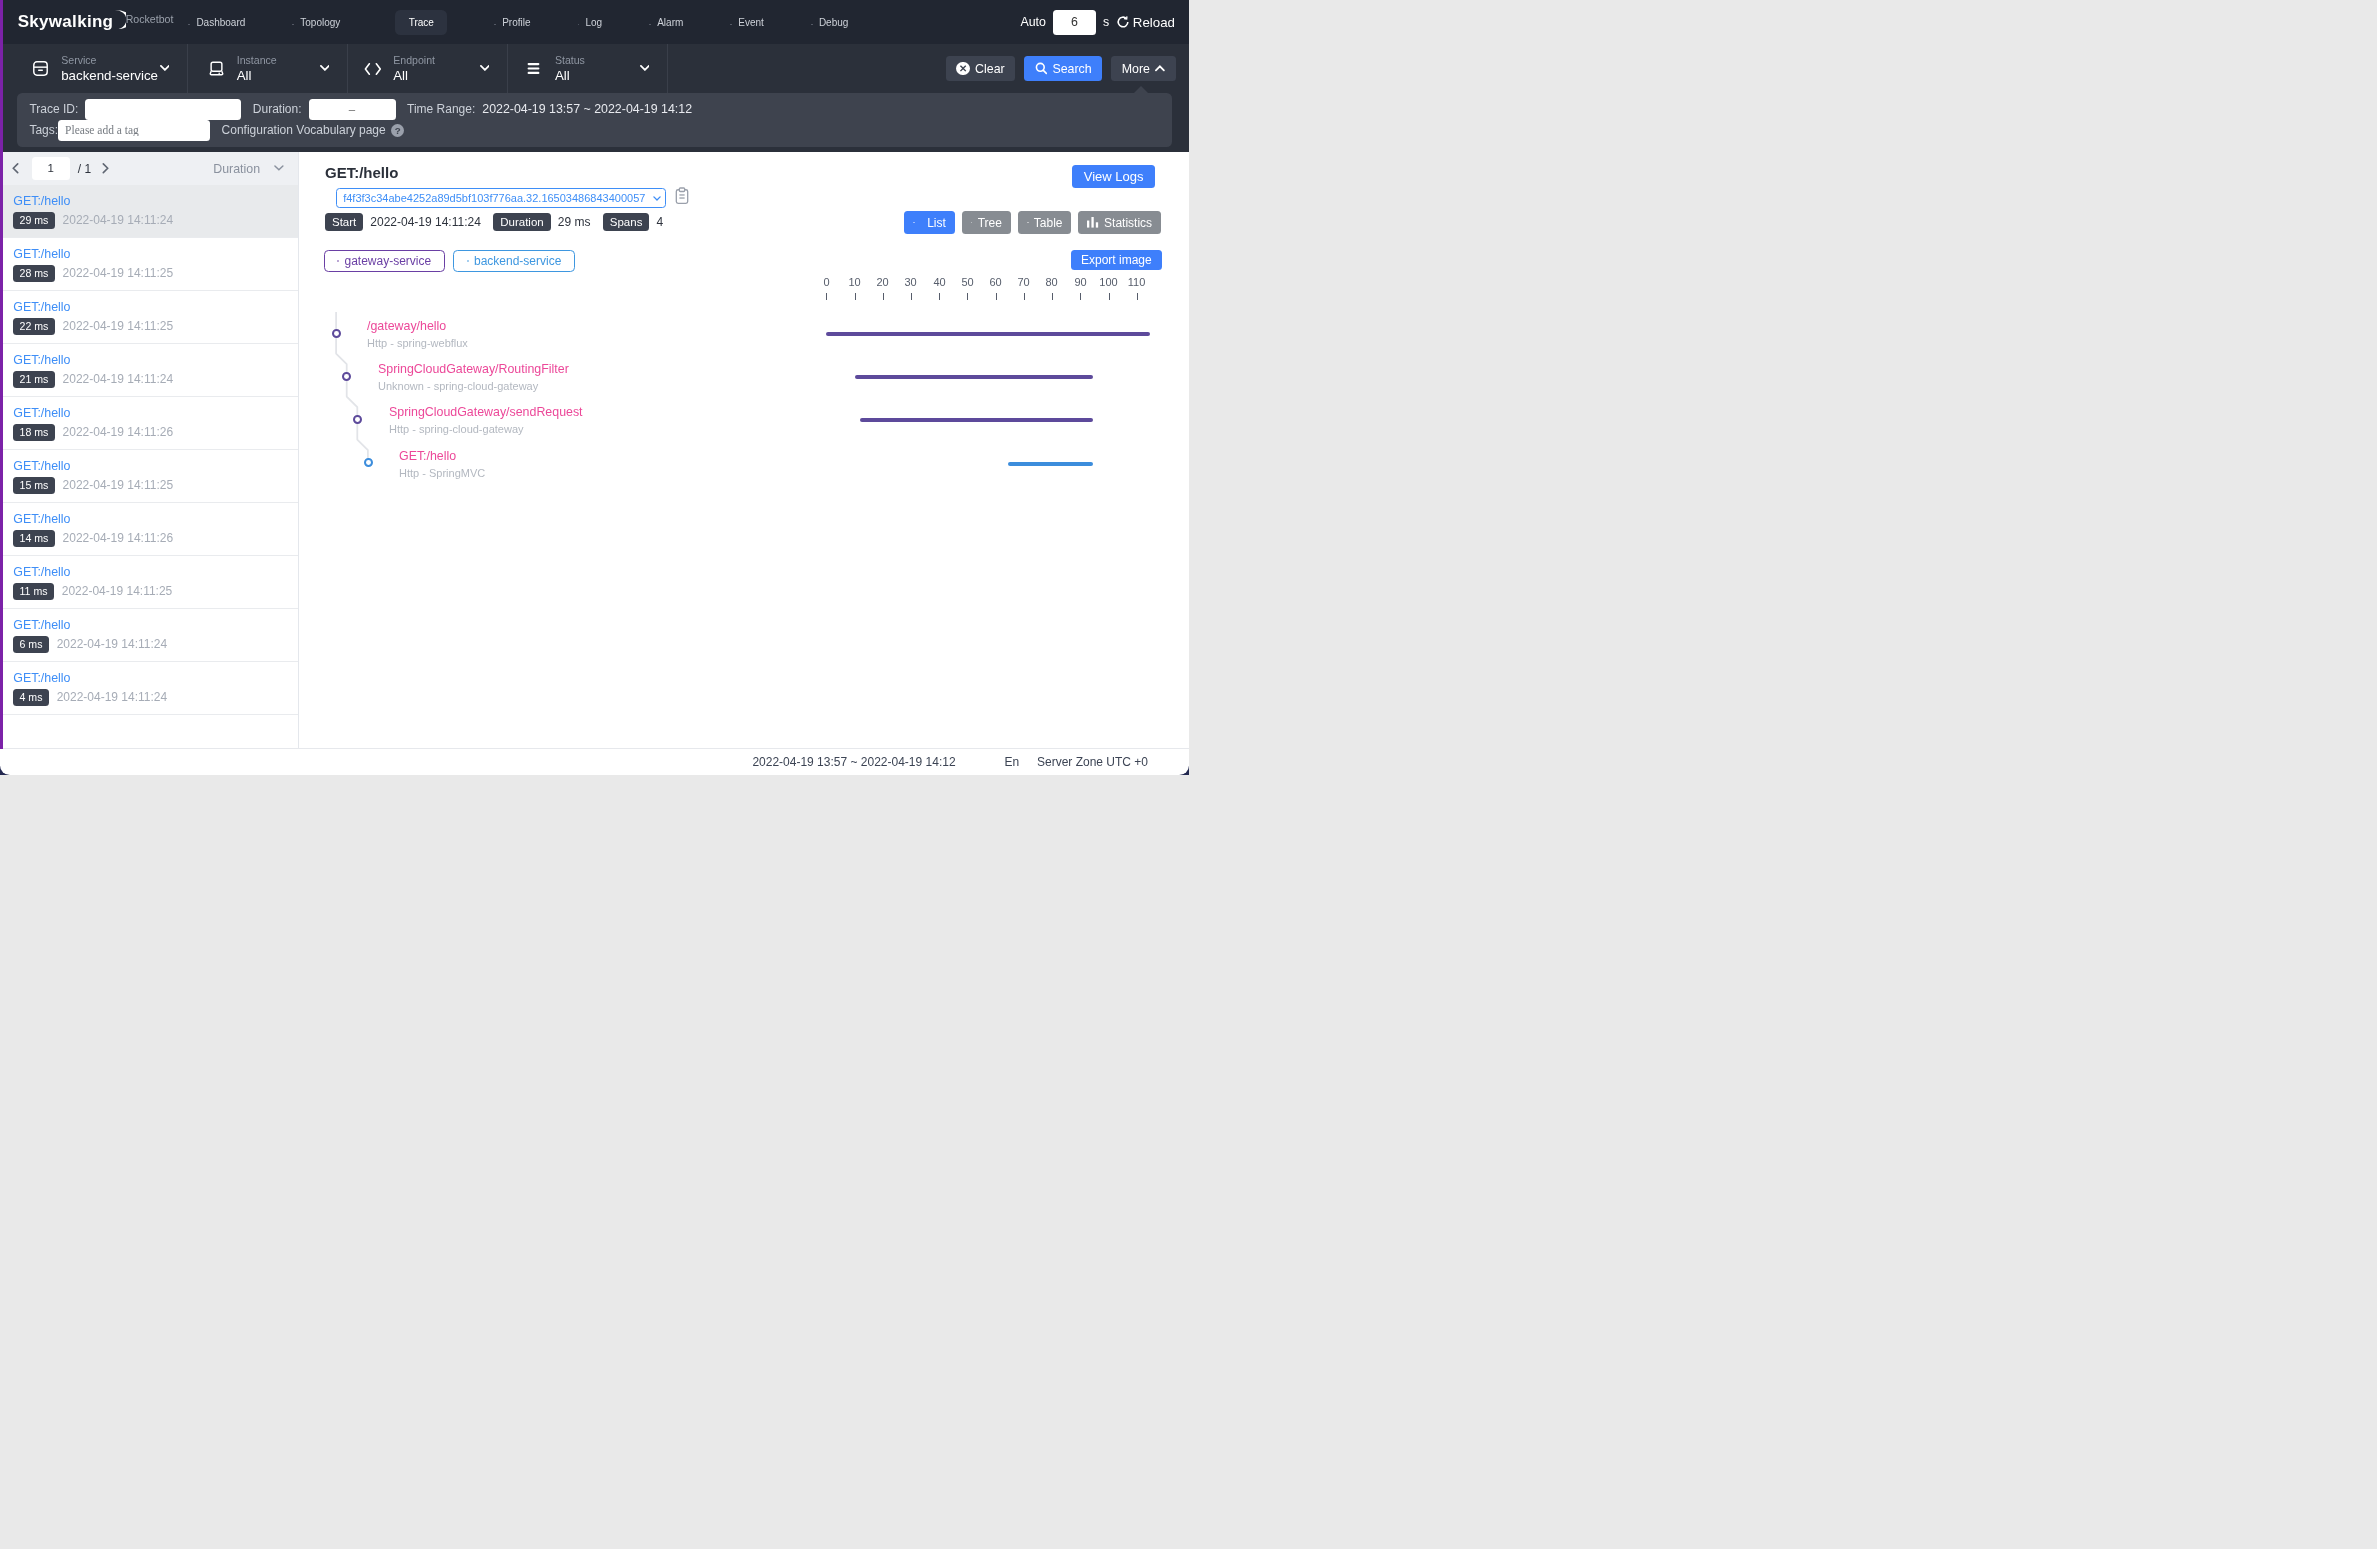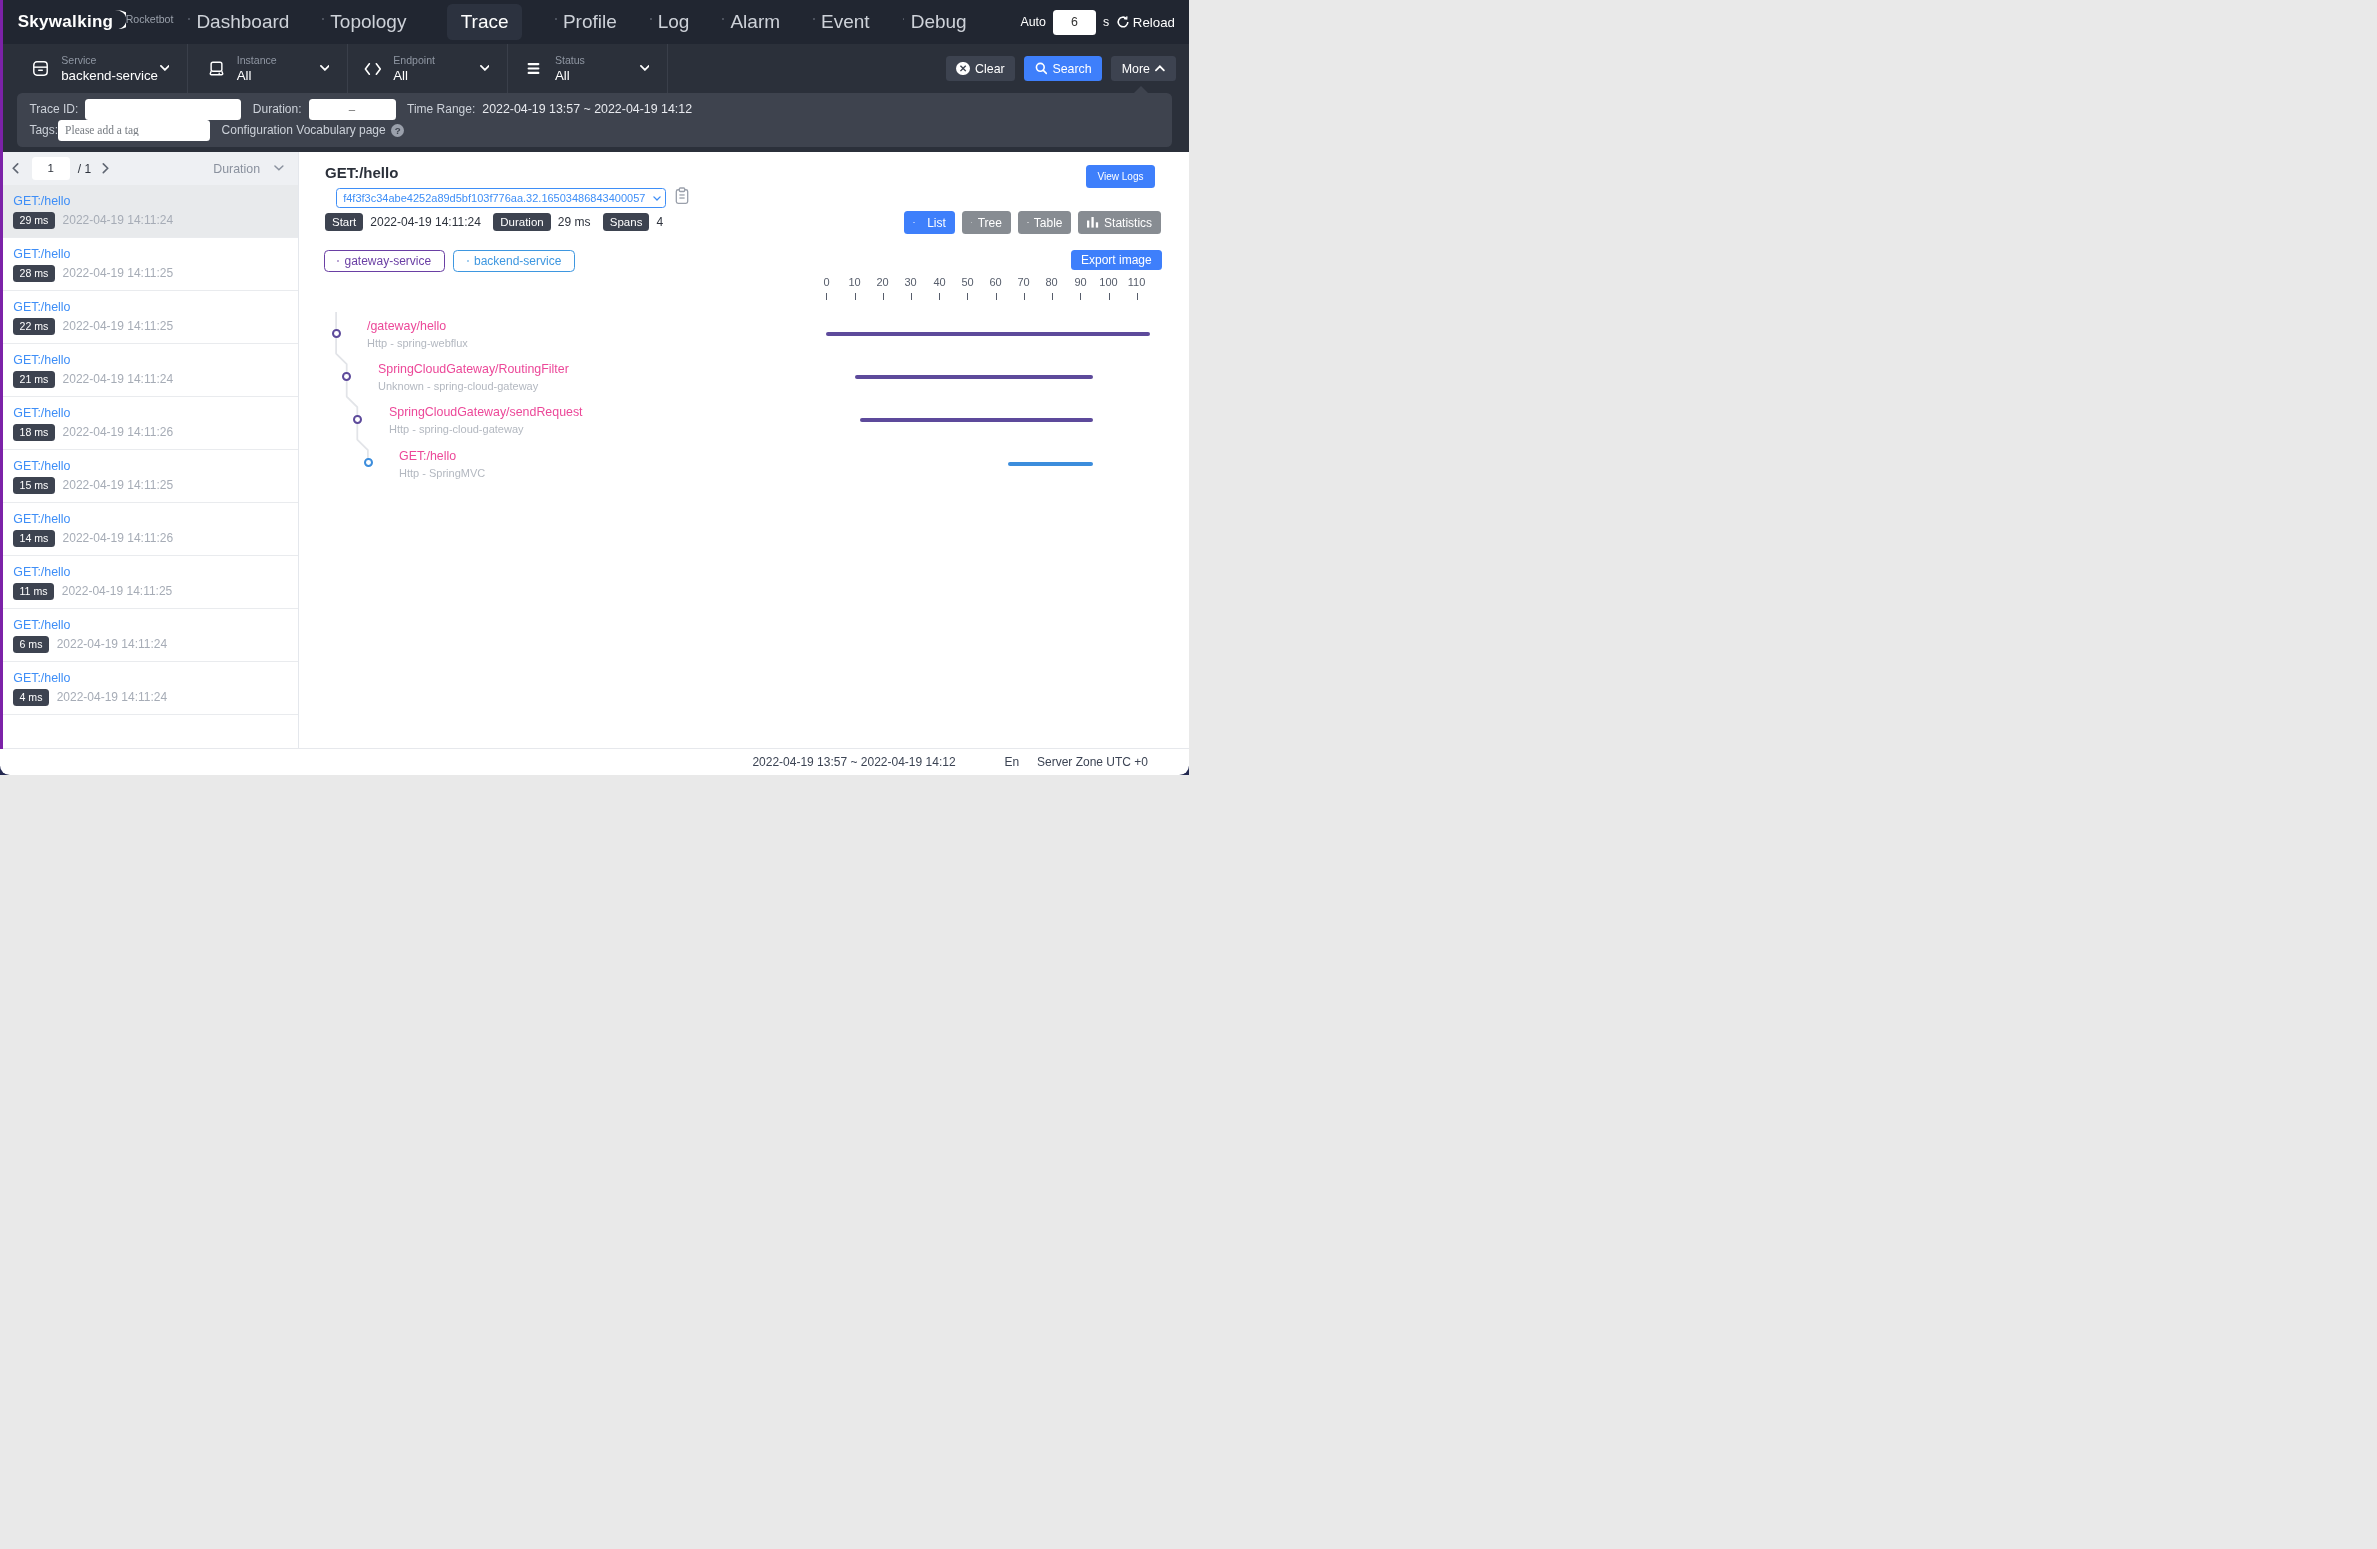--- a/index.html
+++ b/index.html
@@ -8,21 +8,21 @@
   
   .purple-strip{position:absolute;left:0;top:0;width:2.7px;height:749px;background:#7c22a8;z-index:60;}
 
   
   .nav{position:absolute;top:0;left:0;right:0;height:44px;background:#212631;display:flex;align-items:center;z-index:10;}
   .logo{margin-left:17.7px;display:flex;flex-direction:row;line-height:1.05;cursor:pointer;}
   .logo-row{display:flex;align-items:center;}
   .logo-title{font-size:17px;font-weight:bold;color:#fff;letter-spacing:0.3px;}
   .logo-crescent{margin-left:0.9px;margin-top:-5.3px;}
   .logo-sub{font-size:10.6px;color:#9aa0ab;margin-top:0.9px;}
-  .nav-menu{display:flex;align-items:center;gap:41px;margin-left:23px;font-size:19px;color:#ced2d9;}
+  .nav-menu{display:flex;align-items:center;gap:55px;margin-left:23px;font-size:10px;color:#ced2d9;}
   .nav-item{position:relative;cursor:pointer;white-space:nowrap;}
   .nav-item::before{content:'';position:absolute;left:-8px;top:7px;width:1.8px;height:1.8px;border-radius:50%;background:#5a606c;}
   .nav-item.active{background:#2c323f;color:#fff;padding:7px 13.3px;border-radius:5.3px;}
   .nav-item.active::before{display:none;}
   .nav-right{margin-left:auto;margin-right:14px;display:flex;align-items:center;gap:7px;color:#fff;font-size:12.4px;}
   .auto-input{width:39px;height:23px;border:none;border-radius:3.5px;background:#fff;color:#333;font-size:12.4px;text-align:center;font-family:inherit;}
   .reload-btn{display:flex;align-items:center;gap:2.7px;font-size:13.3px;cursor:pointer;}
 
   
   .filterbar{position:absolute;top:44px;left:0;right:0;height:49px;background:#2b303a;display:flex;align-items:stretch;z-index:9;}
@@ -69,21 +69,21 @@
   .titem{height:53px;box-sizing:border-box;border-bottom:0.9px solid #e9ebee;padding:7px 0 0 13.3px;position:relative;cursor:pointer;background:#fff;}
   .titem.selected{background:#e8eaec;}
   .ti-title{font-size:12.4px;color:#3e8ef7;display:inline-block;}
   .ti-meta{position:absolute;left:13.3px;top:26.6px;display:flex;align-items:center;gap:8px;}
   .ti-badge{background:#3d4350;color:#fff;font-size:10.6px;border-radius:3.5px;padding:2.2px 6.2px;line-height:1.2;}
   .ti-time{font-size:12px;color:#a6acb6;}
 
   
   .main{position:relative;flex:1;background:#fff;}
   .mtitle{position:absolute;left:26px;top:12.4px;font-size:15px;font-weight:bold;color:#2b303a;}
-  .viewlogs{position:absolute;right:34px;top:13.3px;height:23px;display:flex;align-items:center;padding:0 11.5px;background:#3e7ffb;color:#fff;font-size:10px;border-radius:3.5px;cursor:pointer;}
+  .viewlogs{position:absolute;right:34px;top:13.3px;height:23px;display:flex;align-items:center;padding:0 11.5px;background:#3e7ffb;color:#fff;font-size:13px;border-radius:3.5px;cursor:pointer;}
   .tselect{position:absolute;left:37px;top:36px;width:330px;height:20.4px;border:0.9px solid #3e8ef7;border-radius:3.5px;box-sizing:border-box;display:flex;align-items:center;padding:0 14px 0 6.2px;color:#3e8ef7;font-size:11px;white-space:nowrap;overflow:hidden;cursor:pointer;background:#fff;}
   .tselect-chev{position:absolute;right:4.4px;top:7px;}
   .clipboard{position:absolute;left:376px;top:35px;color:#9aa0ab;cursor:pointer;}
   .modes{position:absolute;right:28px;top:59px;display:flex;gap:7px;}
   .mode{height:23px;border-radius:3.5px;background:#878c92;color:#fff;font-size:12px;display:flex;align-items:center;padding:0 8.9px;gap:5.3px;cursor:pointer;position:relative;}
   .mode.active{background:#3e7ffb;gap:12px;}
   .mode .mdot{width:1.8px;height:1.8px;border-radius:50%;background:rgba(255,255,255,.55);}
   .badges{position:absolute;left:26px;top:61px;display:flex;align-items:center;font-size:12px;color:#2e333d;}
   .badge-dark{background:#3d4350;color:#fff;border-radius:3.5px;padding:3.1px 7px;font-size:11.5px;}
   .badge-val{margin:0 12.4px 0 7px;}

